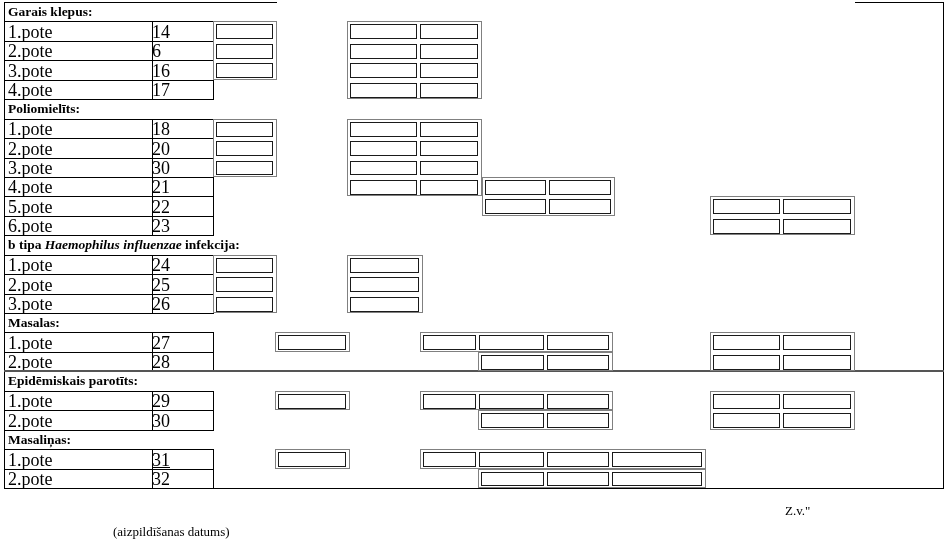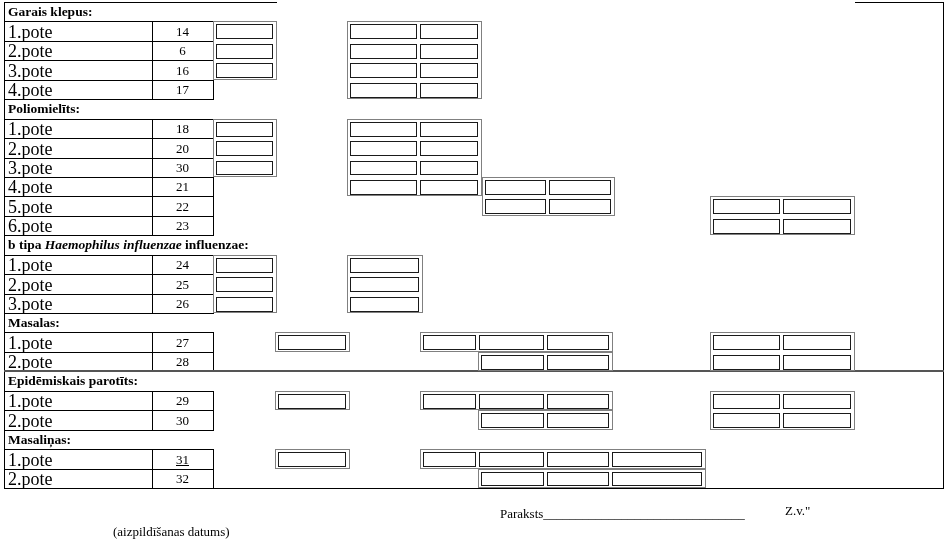--- a/index.html
+++ b/index.html
@@ -5,32 +5,31 @@
   html,body{margin:0;padding:0;background:#fff;}
   .page{
     position:relative;width:949px;height:547px;background:#ffffff;
     font-family:"Liberation Serif", serif;color:#000;overflow:hidden;
   }
   .ln{position:absolute;background:#000;}
   .ln.thick{background:#555;}
   .hdr{position:absolute;font-size:13.5px;font-weight:bold;white-space:nowrap;line-height:15px;}
   .hdr .it{font-style:italic;}
   .lbl{position:absolute;font-size:18px;white-space:nowrap;line-height:14px;}
-  .num{position:absolute;font-size:13px;text-align:center;line-height:14px;}
+  .num{position:absolute;font-size:18px;text-align:left;line-height:14px;}
   .grp{position:absolute;border:1px solid #808080;box-sizing:border-box;background:#fff;}
   .gcell{position:absolute;border:1px solid #1a1a1a;background:#fff;box-sizing:border-box;}
   .foot{position:absolute;font-size:13px;white-space:nowrap;}
   .foot.small{font-size:13px;}
 </style>
 </head>
 <body>
 
 <div class="page">
   <div class="foot small" style="left:113px;top:524px;">(aizpildīšanas datums)</div>
-  <div class="foot" style="left:500px;top:506px;">Paraksts_______________________________</div>
   <div class="foot" style="left:785px;top:503px;">Z.v."</div>
 <div class="ln" style="left: 4px; top: 2px; width: 1px; height: 487px;"></div>
     <div class="ln" style="left: 943px; top: 2px; width: 1px; height: 487px;"></div>
     <div class="ln" style="left: 4px; top: 488px; width: 940px; height: 1px;"></div>
     <div class="ln" style="left: 4px; top: 2px; width: 273px; height: 1px;"></div>
     <div class="ln" style="left: 855px; top: 2px; width: 88px; height: 1px;"></div>
     <div class="hdr" style="left: 8px; top: 4px;"><span>Garais klepus:</span></div>
     <div class="lbl" style="left: 8px; top: 24.94px;">1.pote</div>
     <div class="num" style="left: 152px; top: 24.94px; width: 61px;">14</div>
     <div class="lbl" style="left: 8px; top: 44.38px;">2.pote</div>
@@ -49,21 +48,21 @@
     <div class="lbl" style="left: 8px; top: 161.02px;">3.pote</div>
     <div class="num" style="left: 152px; top: 161.02px; width: 61px;">30</div>
     <div class="lbl" style="left: 8px; top: 180.46px;">4.pote</div>
     <div class="num" style="left: 152px; top: 180.46px; width: 61px;">21</div>
     <div class="lbl" style="left: 8px; top: 199.9px;">5.pote</div>
     <div class="num" style="left: 152px; top: 199.9px; width: 61px;">22</div>
     <div class="lbl" style="left: 8px; top: 219.34px;">6.pote</div>
     <div class="num" style="left: 152px; top: 219.34px; width: 61px;">23</div>
     <div class="ln" style="left: 152px; top: 118.64px; width: 1px; height: 116.64px;"></div>
     <div class="ln" style="left: 213px; top: 118.64px; width: 1px; height: 116.64px;"></div>
-    <div class="hdr" style="left: 8px; top: 237.28px;"><span>b tipa </span><span class="it">Haemophilus influenzae</span><span> influenzae:</span></div>
+    <div class="hdr" style="left: 8px; top: 237.28px;"><span>b tipa </span><span class="it">Haemophilus influenzae</span><span> infekcija:</span></div>
     <div class="lbl" style="left: 8px; top: 258.22px;">1.pote</div>
     <div class="num" style="left: 152px; top: 258.22px; width: 61px;">24</div>
     <div class="lbl" style="left: 8px; top: 277.66px;">2.pote</div>
     <div class="num" style="left: 152px; top: 277.66px; width: 61px;">25</div>
     <div class="lbl" style="left: 8px; top: 297.1px;">3.pote</div>
     <div class="num" style="left: 152px; top: 297.1px; width: 61px;">26</div>
     <div class="ln" style="left: 152px; top: 254.72px; width: 1px; height: 58.32px;"></div>
     <div class="ln" style="left: 213px; top: 254.72px; width: 1px; height: 58.32px;"></div>
     <div class="hdr" style="left: 8px; top: 315.04px;"><span>Masalas:</span></div>
     <div class="lbl" style="left: 8px; top: 335.98px;">1.pote</div>

